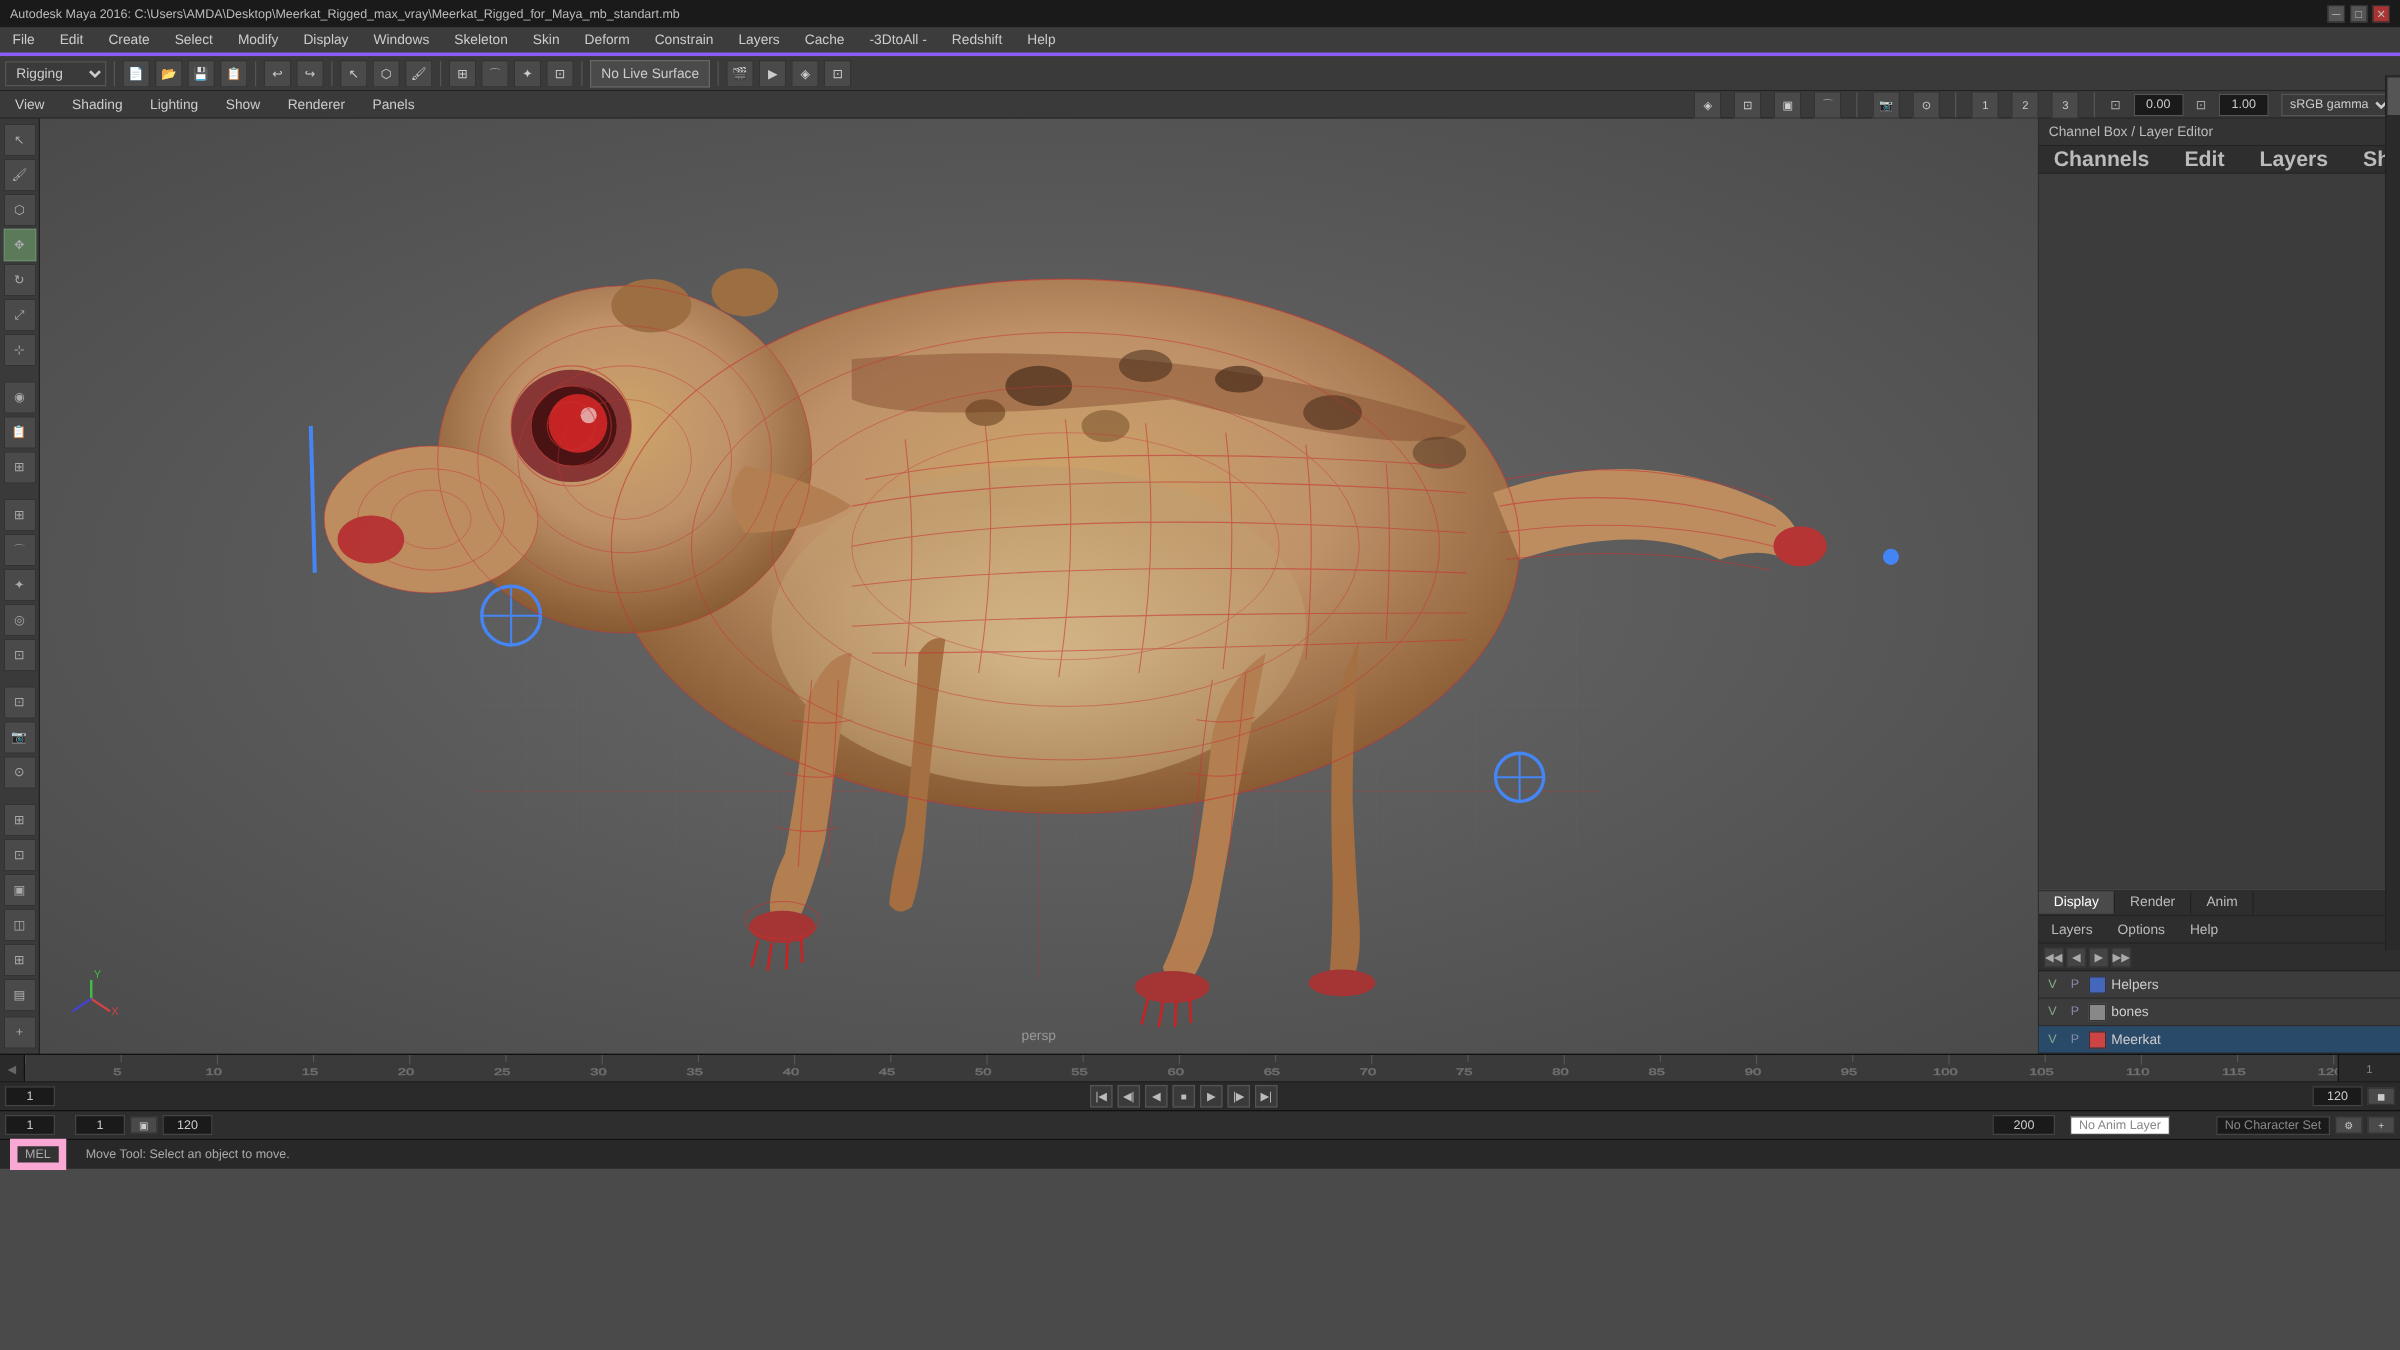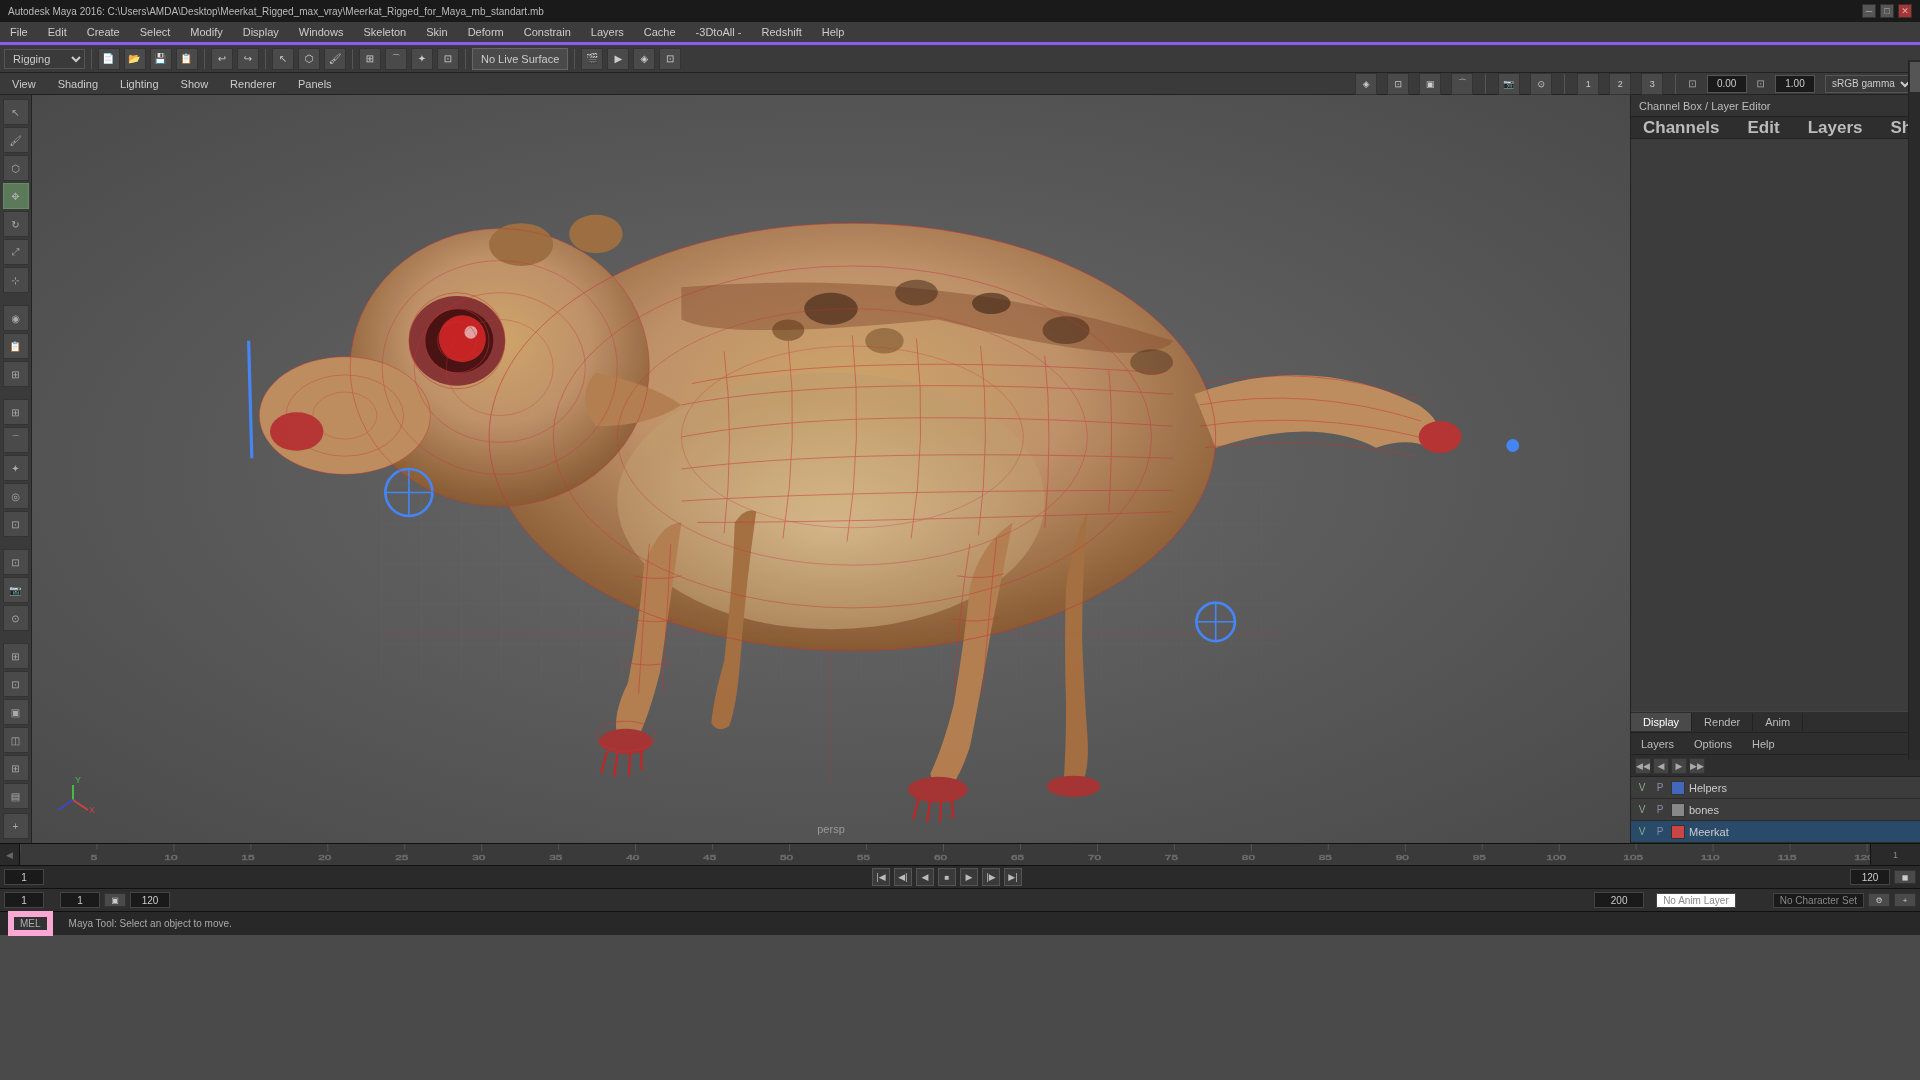--- a/index.html
+++ b/index.html
@@ -682,14 +682,14 @@
     <div style="width:4px;"></div>
 
     <div style="background:#1a1a1a;border:1px solid #444;padding:1px 6px;font-size:10px;color:#888;cursor:pointer;margin-left:25px;">No Character Set</div>
     <div class="toolbar-btn" style="width:14px;height:14px;font-size:8px;">⚙</div>
     <div class="toolbar-btn" style="width:14px;height:14px;font-size:8px;">+</div>
   </div>
 </div>
 
 <div id="status-bar">
   <div id="mel-indicator">MEL</div>
-  <span id="status-text">Maya Tool: Select an object to move.</span>
+  <span id="status-text">Move Tool: Select an object to move.</span>
 </div>
 
 </body></html>

